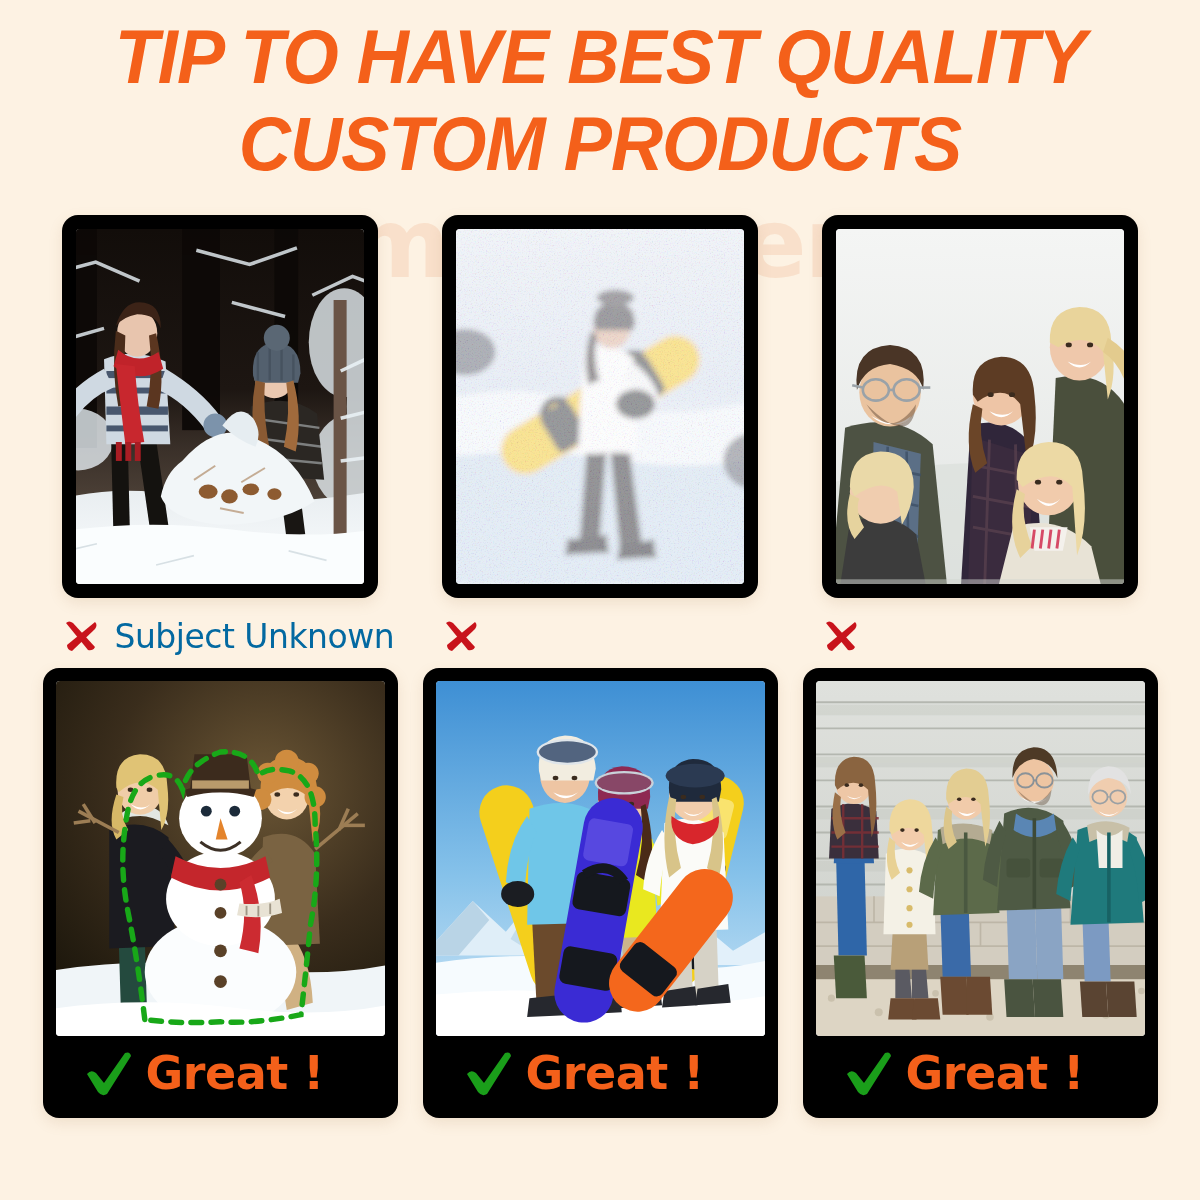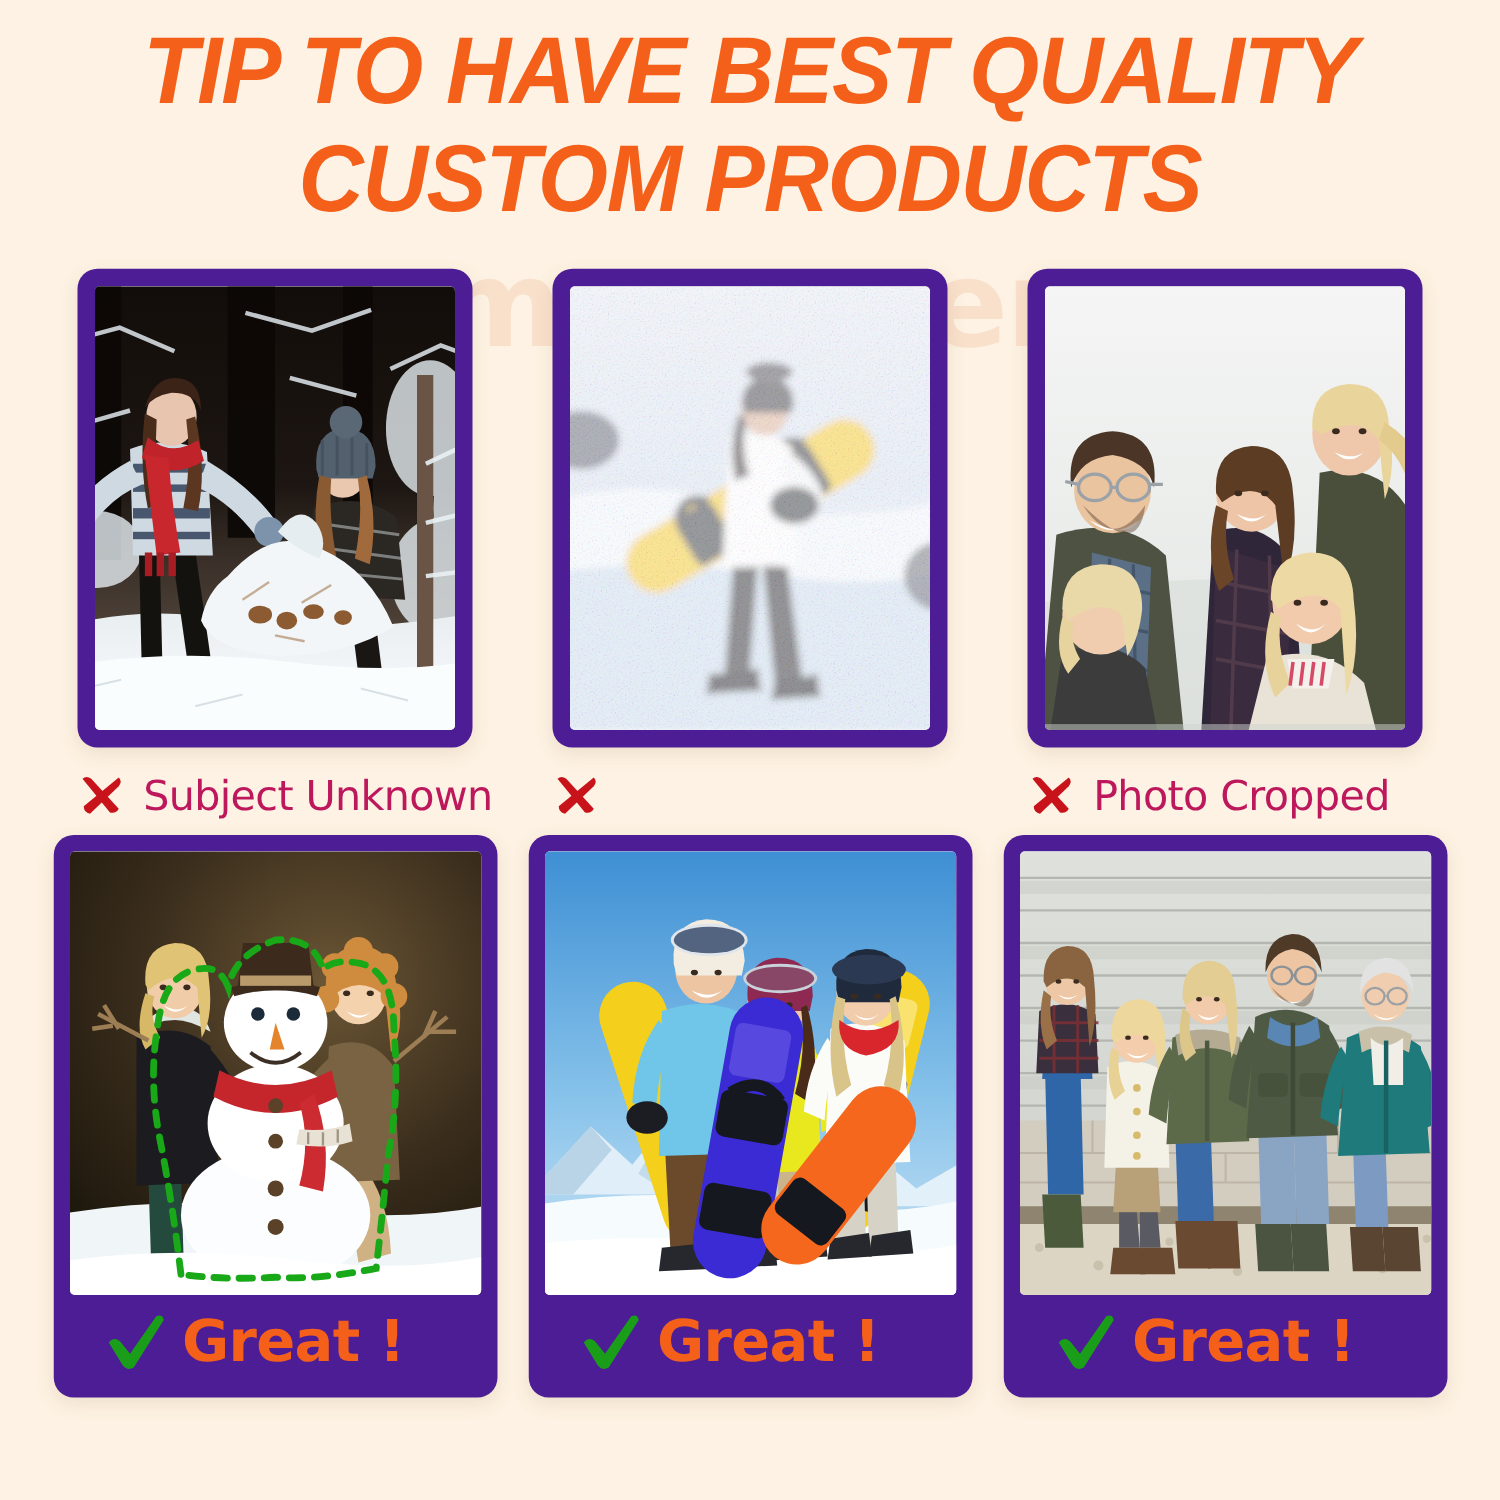--- a/index.html
+++ b/index.html
@@ -40,21 +40,21 @@
   
   .grid {
     position:absolute; left:0; top:215px; width:1200px;
     z-index:4;
   }
   .row { display:flex; justify-content:center; gap:25px; }
   .row2 { margin-top:12px; }
   .cell { width:355px; }
 
   .card {
-    background:#4c1d95;
+    background:#000000;
     border-radius:16px;
     box-shadow:0 5px 14px rgba(170,130,90,0.16);
     padding:14px 14px 14px 14px;
   }
   .card.bad { width:316px; margin:0 auto; padding:14px; }
   .card.good{ width:355px; padding:13px 13px 6px 13px; }
 
   .photo {
     width:100%;
     border-radius:4px;
@@ -67,21 +67,21 @@
   .photo svg { display:block; width:100%; height:100%; }
 
   
   .bad-label {
     display:flex; align-items:center; justify-content:flex-start;
     gap:14px;
     margin-top:18px;
     padding-left:18px;
   }
   .bad-label .txt {
-    font-size:33px; font-weight:400; color:#be185d;
+    font-size:33px; font-weight:400; color:#0369a1;
     font-family:"DejaVu Sans", sans-serif;
     letter-spacing:-0.5px;
     white-space:nowrap;
   }
   .x-icon { width:40px; height:40px; flex:none; }
   .check-icon { width:52px; height:52px; flex:none; }
 
   
   .good-label {
     display:flex; align-items:center; gap:12px;
@@ -414,21 +414,20 @@
             </svg>
           </div>
         </div>
         <div class="bad-label">
           <span class="x-icon">
             <svg viewBox="0 0 40 40">
               <path d="M5 7 Q8 4 12 7 L34 31 Q32 35 27 34 Z" fill="#C8131B"></path>
               <path d="M34 6 Q37 9 34 13 L11 35 Q6 34 6 29 Z" fill="#C8131B"></path>
             </svg>
           </span>
-          <span class="txt">Photo Cropped</span>
         </div>
       </div>
     </div>
 
     <div class="row row2">
 
       <div class="cell">
         <div class="card good">
           <div class="photo">
             <svg viewBox="0 0 300 300" preserveAspectRatio="xMidYMid slice">

